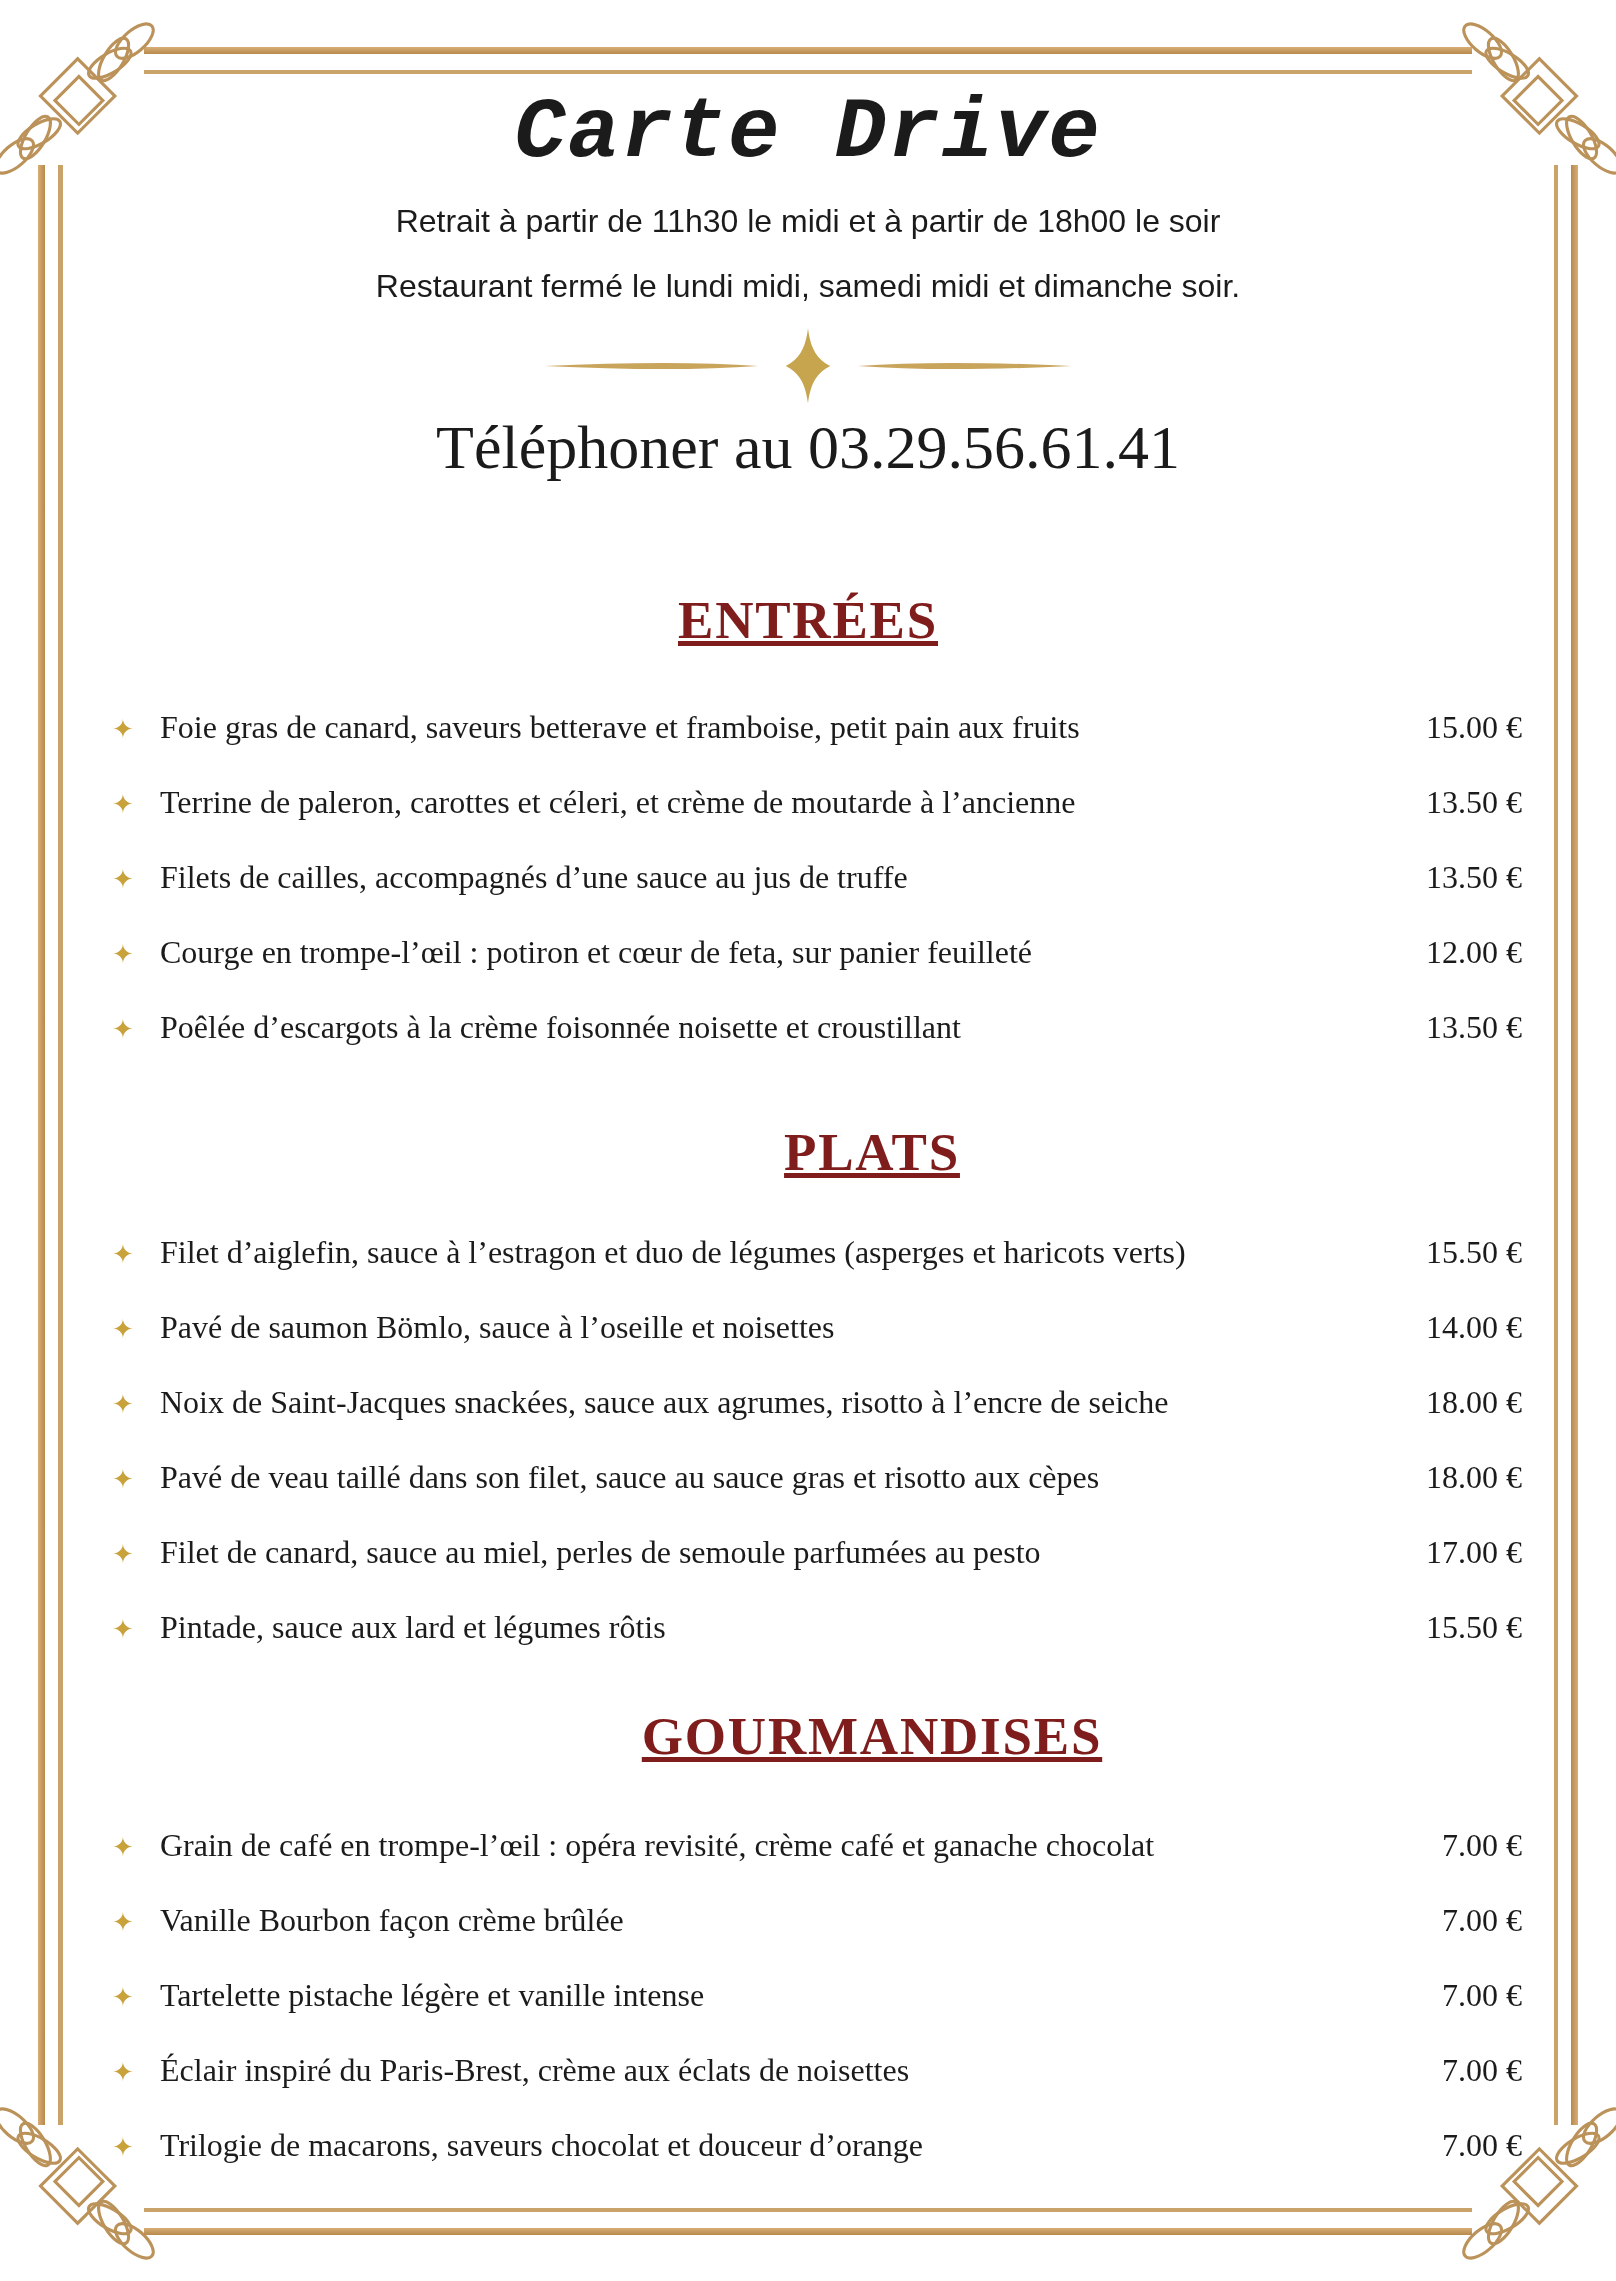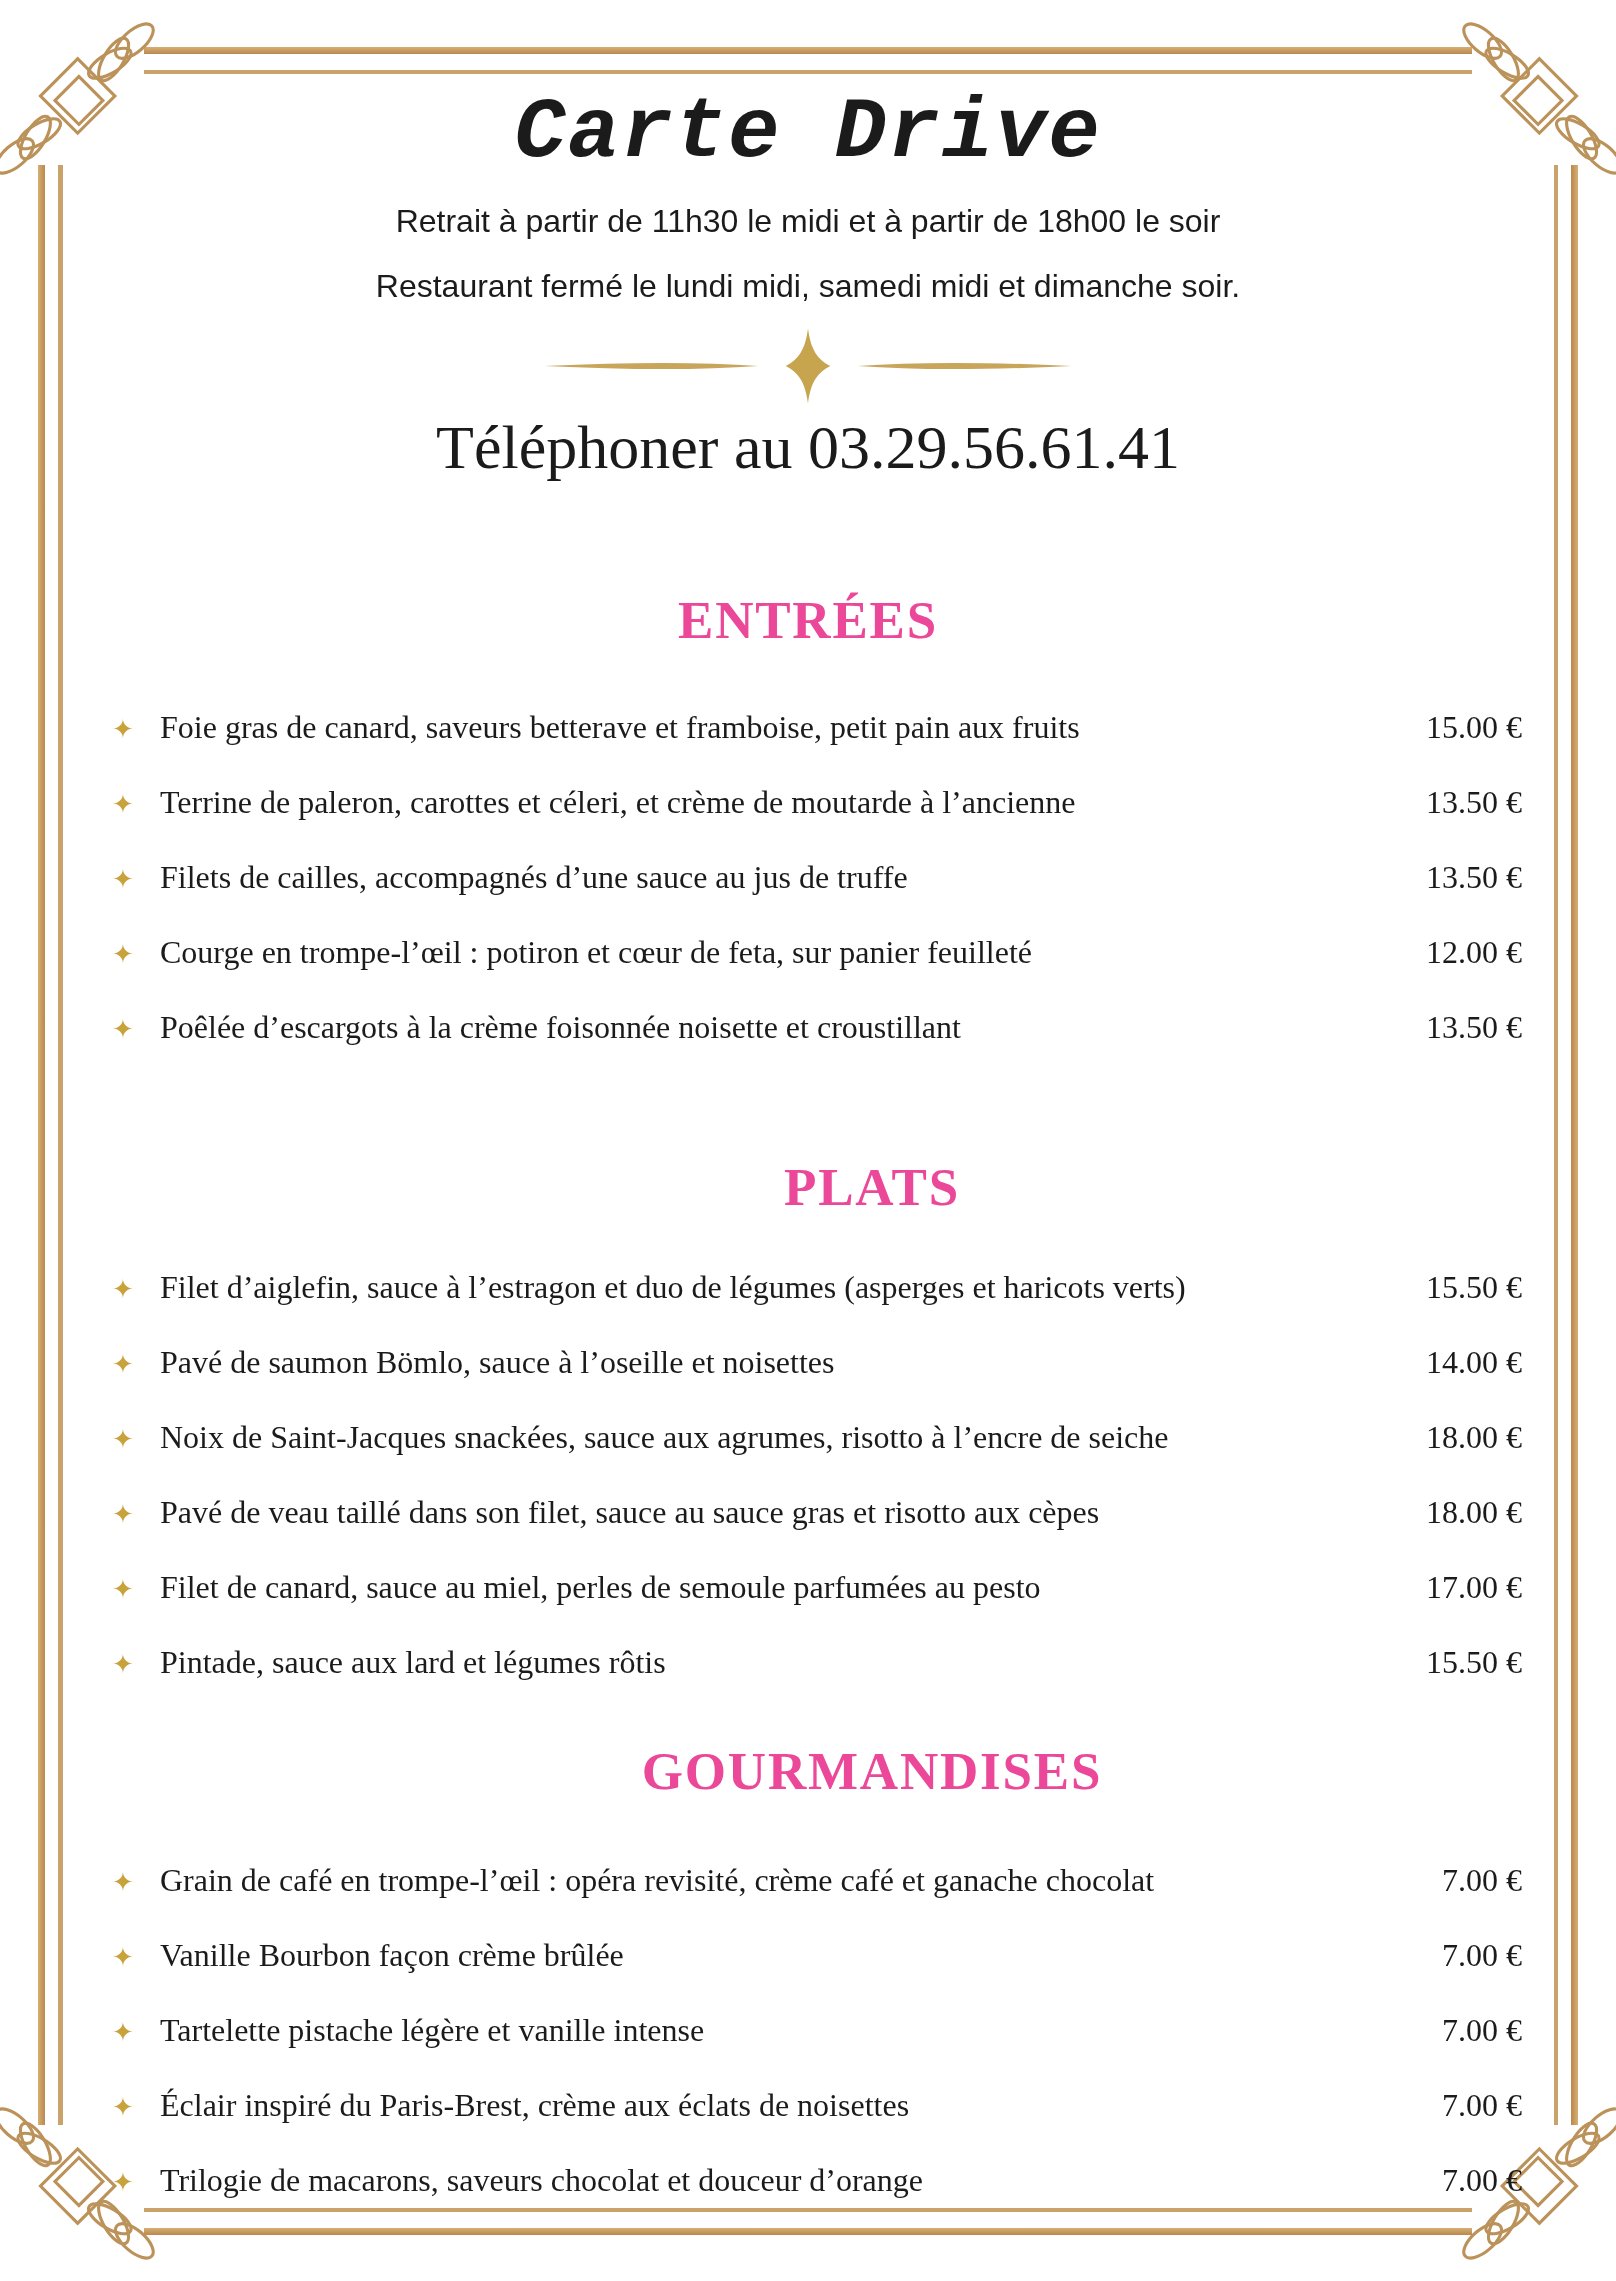--- a/index.html
+++ b/index.html
@@ -53,24 +53,25 @@
   .phone {
     margin:1.8px 0 0 0; text-align:center;
     font-size:62px; font-weight:normal; line-height:1.25;
   }
 
   
   .menu-section .section-heading {
     margin:0; text-align:center;
     font-size:53px; font-weight:bold;
     letter-spacing:1.8px; line-height:1.2;
-    color:#ec4899;
+    color:#7f1d1d;
+    text-decoration:underline;
   }
   .menu-section:nth-child(1) { margin-top:103px; }
-  .menu-section:nth-child(2) { margin-top:104px; }
+  .menu-section:nth-child(2) { margin-top:69px; }
   .menu-section:nth-child(3) { margin-top:53px; }
   .menu-section:nth-child(2) .section-heading,
   .menu-section:nth-child(3) .section-heading { transform:translateX(64px); }
 
   .items { list-style:none; margin:52px 0 0 0; padding:0; }
   .menu-section:nth-child(2) .items { margin-top:45px; }
   .menu-section:nth-child(3) .items { margin-top:55px; }
 
   .item-row {
     display:flex; align-items:baseline;

